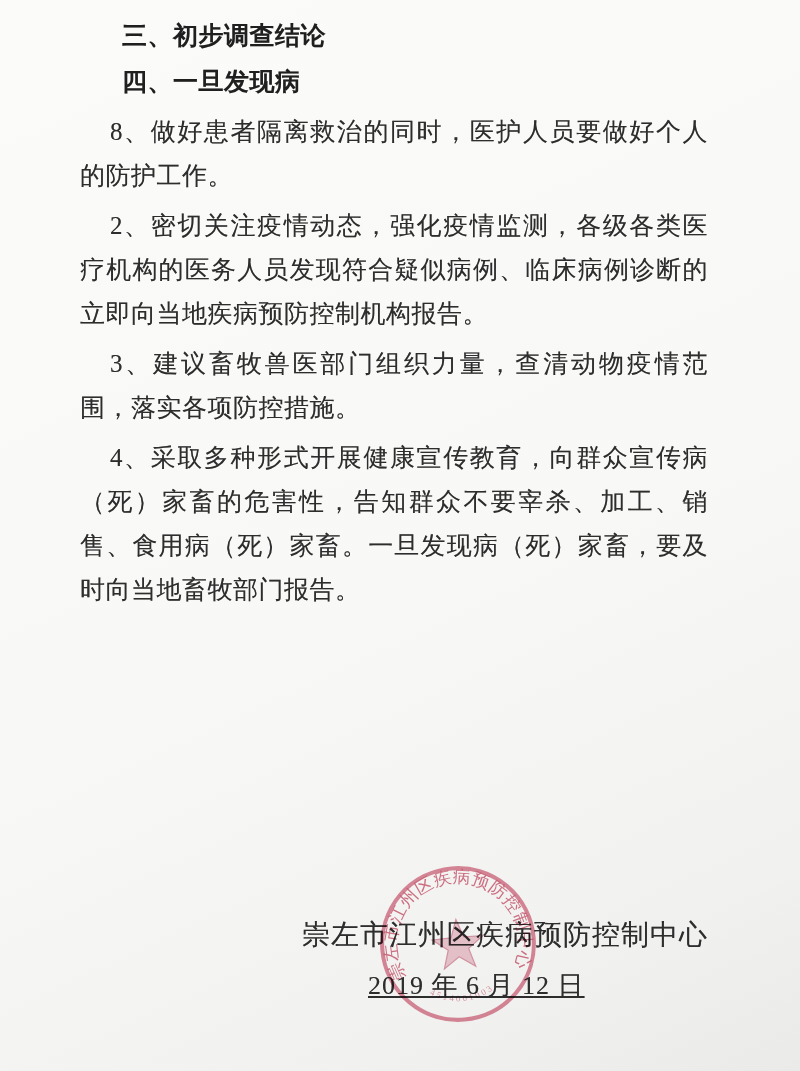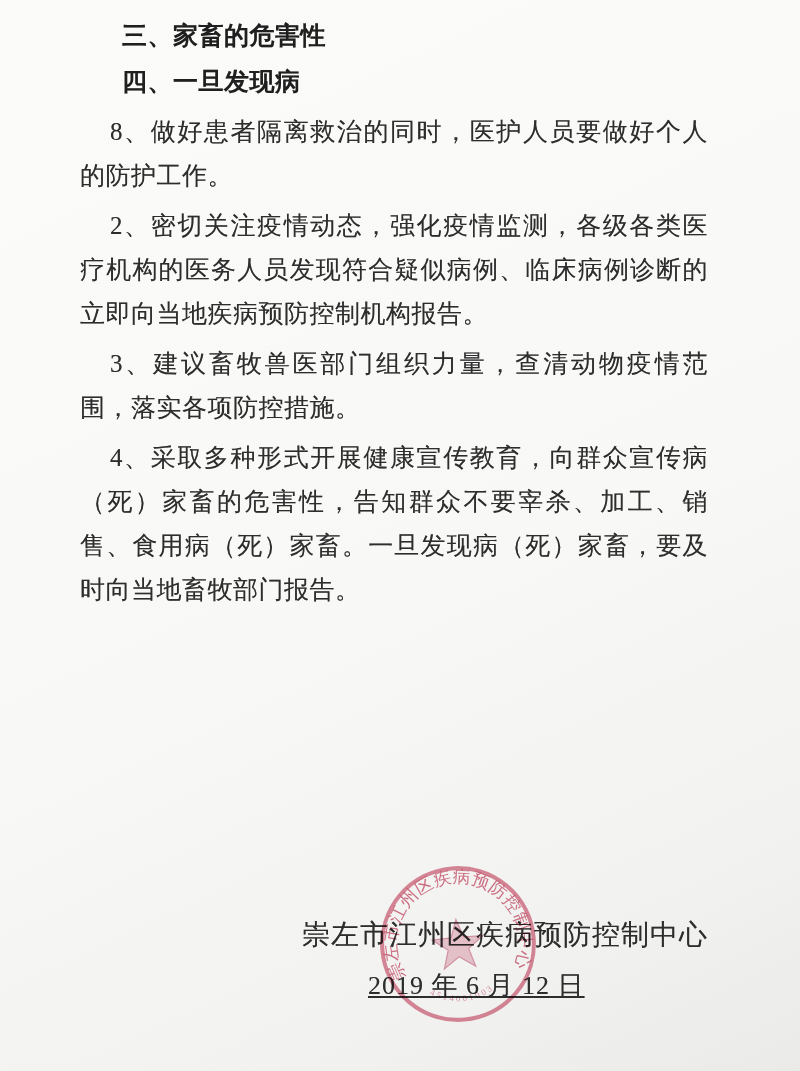--- a/index.html
+++ b/index.html
@@ -65,21 +65,21 @@
     filter: blur(0.35px);
   }
   .seal text { font-family: "Liberation Serif", "DejaVu Serif", serif; }
 </style>
 </head>
 <body>
 
 <div class="page">
 
   <main class="doc-body">
-    <h3 class="heading">三、家畜的危害性</h3>
+    <h3 class="heading">三、初步调查结论</h3>
     <h3 class="heading">四、一旦发现病</h3>
     <p class="para item">8、做好患者隔离救治的同时，医护人员要做好个人的防护工作。</p>
     <p class="para item">2、密切关注疫情动态，强化疫情监测，各级各类医疗机构的医务人员发现符合疑似病例、临床病例诊断的立即向当地疾病预防控制机构报告。</p>
     <p class="para item">3、建议畜牧兽医部门组织力量，查清动物疫情范围，落实各项防控措施。</p>
     <p class="para item">4、采取多种形式开展健康宣传教育，向群众宣传病（死）家畜的危害性，告知群众不要宰杀、加工、销售、食用病（死）家畜。一旦发现病（死）家畜，要及时向当地畜牧部门报告。</p>
   </main>
 
   <div class="sig-org">崇左市江州区疾病预防控制中心</div>
 
   <div class="sig-date">2019 年 6 月 12 日</div>

